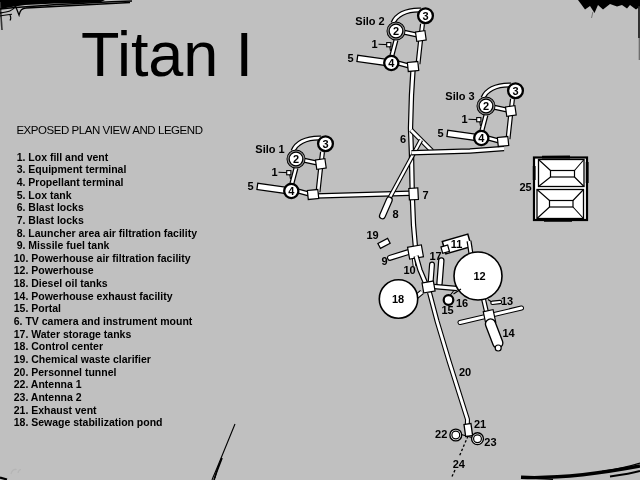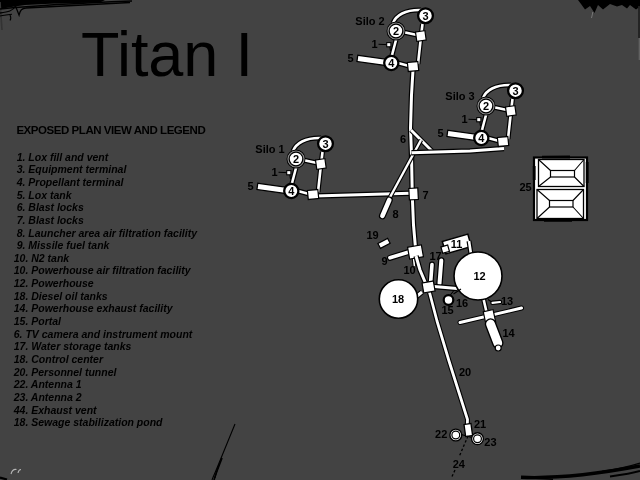--- a/index.html
+++ b/index.html
@@ -1,22 +1,22 @@
 <!DOCTYPE html>
 <html><head>
 <meta charset="utf-8">
 <style>
   html,body{margin:0;padding:0;background:#fff;}
-  #page{position:relative;filter:grayscale(1);width:640px;height:480px;background:#a21caf;overflow:hidden;
+  #page{position:relative;filter:grayscale(1);width:640px;height:480px;background:#f0abfc;overflow:hidden;
         font-family:"Liberation Sans",sans-serif;}
   #title{position:absolute;left:81px;top:18px;font-size:63px;color:#000;
          letter-spacing:-0.1px;font-weight:400;}
   #legend{position:absolute;left:13.75px;top:124.2px;color:#000;}
-  #legend h2{font-size:11.5px;font-weight:bold;margin:0 0 0 2.65px;letter-spacing:-0.45px;}
-  #legend ol{list-style:none;margin:14.5px 0 0 0;padding:0;font-size:10.5px;font-weight:bold;font-style:italic;}
+  #legend h2{font-size:11.5px;font-weight:normal;margin:0 0 0 2.65px;letter-spacing:-0.45px;}
+  #legend ol{list-style:none;margin:14.5px 0 0 0;padding:0;font-size:10.5px;font-weight:bold;}
   #legend li{height:12.65px;line-height:12.65px;white-space:nowrap;}
   
   svg{position:absolute;left:0;top:0;}
   svg text{font-family:"Liberation Sans",sans-serif;font-weight:bold;font-size:11px;fill:#000;}
 </style>
 </head>
 <body>
 <div id="page">
 
   <div id="title">Titan I</div>
@@ -27,33 +27,33 @@
 
     <ol>
       <li>&nbsp;1. Lox fill and vent</li>
       <li>&nbsp;3. Equipment terminal</li>
       <li>&nbsp;4. Propellant terminal</li>
       <li>&nbsp;5. Lox tank</li>
       <li>&nbsp;6. Blast locks</li>
       <li>&nbsp;7. Blast locks</li>
       <li>&nbsp;8. Launcher area air filtration facility</li>
       <li>&nbsp;9. Missile fuel tank</li>
-      <li>10. N2 tank</li>
       <li>10. Powerhouse air filtration facility</li>
       <li>12. Powerhouse</li>
       <li>18. Diesel oil tanks</li>
       <li>14. Powerhouse exhaust facility</li>
       <li>15. Portal</li>
       <li>6. TV camera and instrument mount</li>
       <li>17. Water storage tanks</li>
       <li>18. Control center</li>
+      <li>19. Chemical waste clarifier</li>
       <li>20. Personnel tunnel</li>
       <li>22. Antenna 1</li>
       <li>23. Antenna 2</li>
-      <li>44. Exhaust vent</li>
+      <li>21. Exhaust vent</li>
       <li>18. Sewage stabilization pond</li>
     </ol>
   </div>
   <svg width="640" height="480" viewBox="0 0 640 480">
 
 <path d="M 315,196 L 410,193.2" fill="none" stroke="#000" stroke-width="5.4" stroke-linecap="butt" stroke-linejoin="round"></path>
       <path d="M 315,196 L 410,193.2" fill="none" stroke="#fff" stroke-width="3.0" stroke-linecap="butt" stroke-linejoin="round"></path>
 
 <path d="M 413,70 L 411.5,95 L 410.5,128 L 411.5,155 L 412.3,196 L 413.5,225 L 415.5,248" fill="none" stroke="#000" stroke-width="5.4" stroke-linecap="butt" stroke-linejoin="round"></path>
       <path d="M 413,70 L 411.5,95 L 410.5,128 L 411.5,155 L 412.3,196 L 413.5,225 L 415.5,248" fill="none" stroke="#fff" stroke-width="3.0" stroke-linecap="butt" stroke-linejoin="round"></path>

